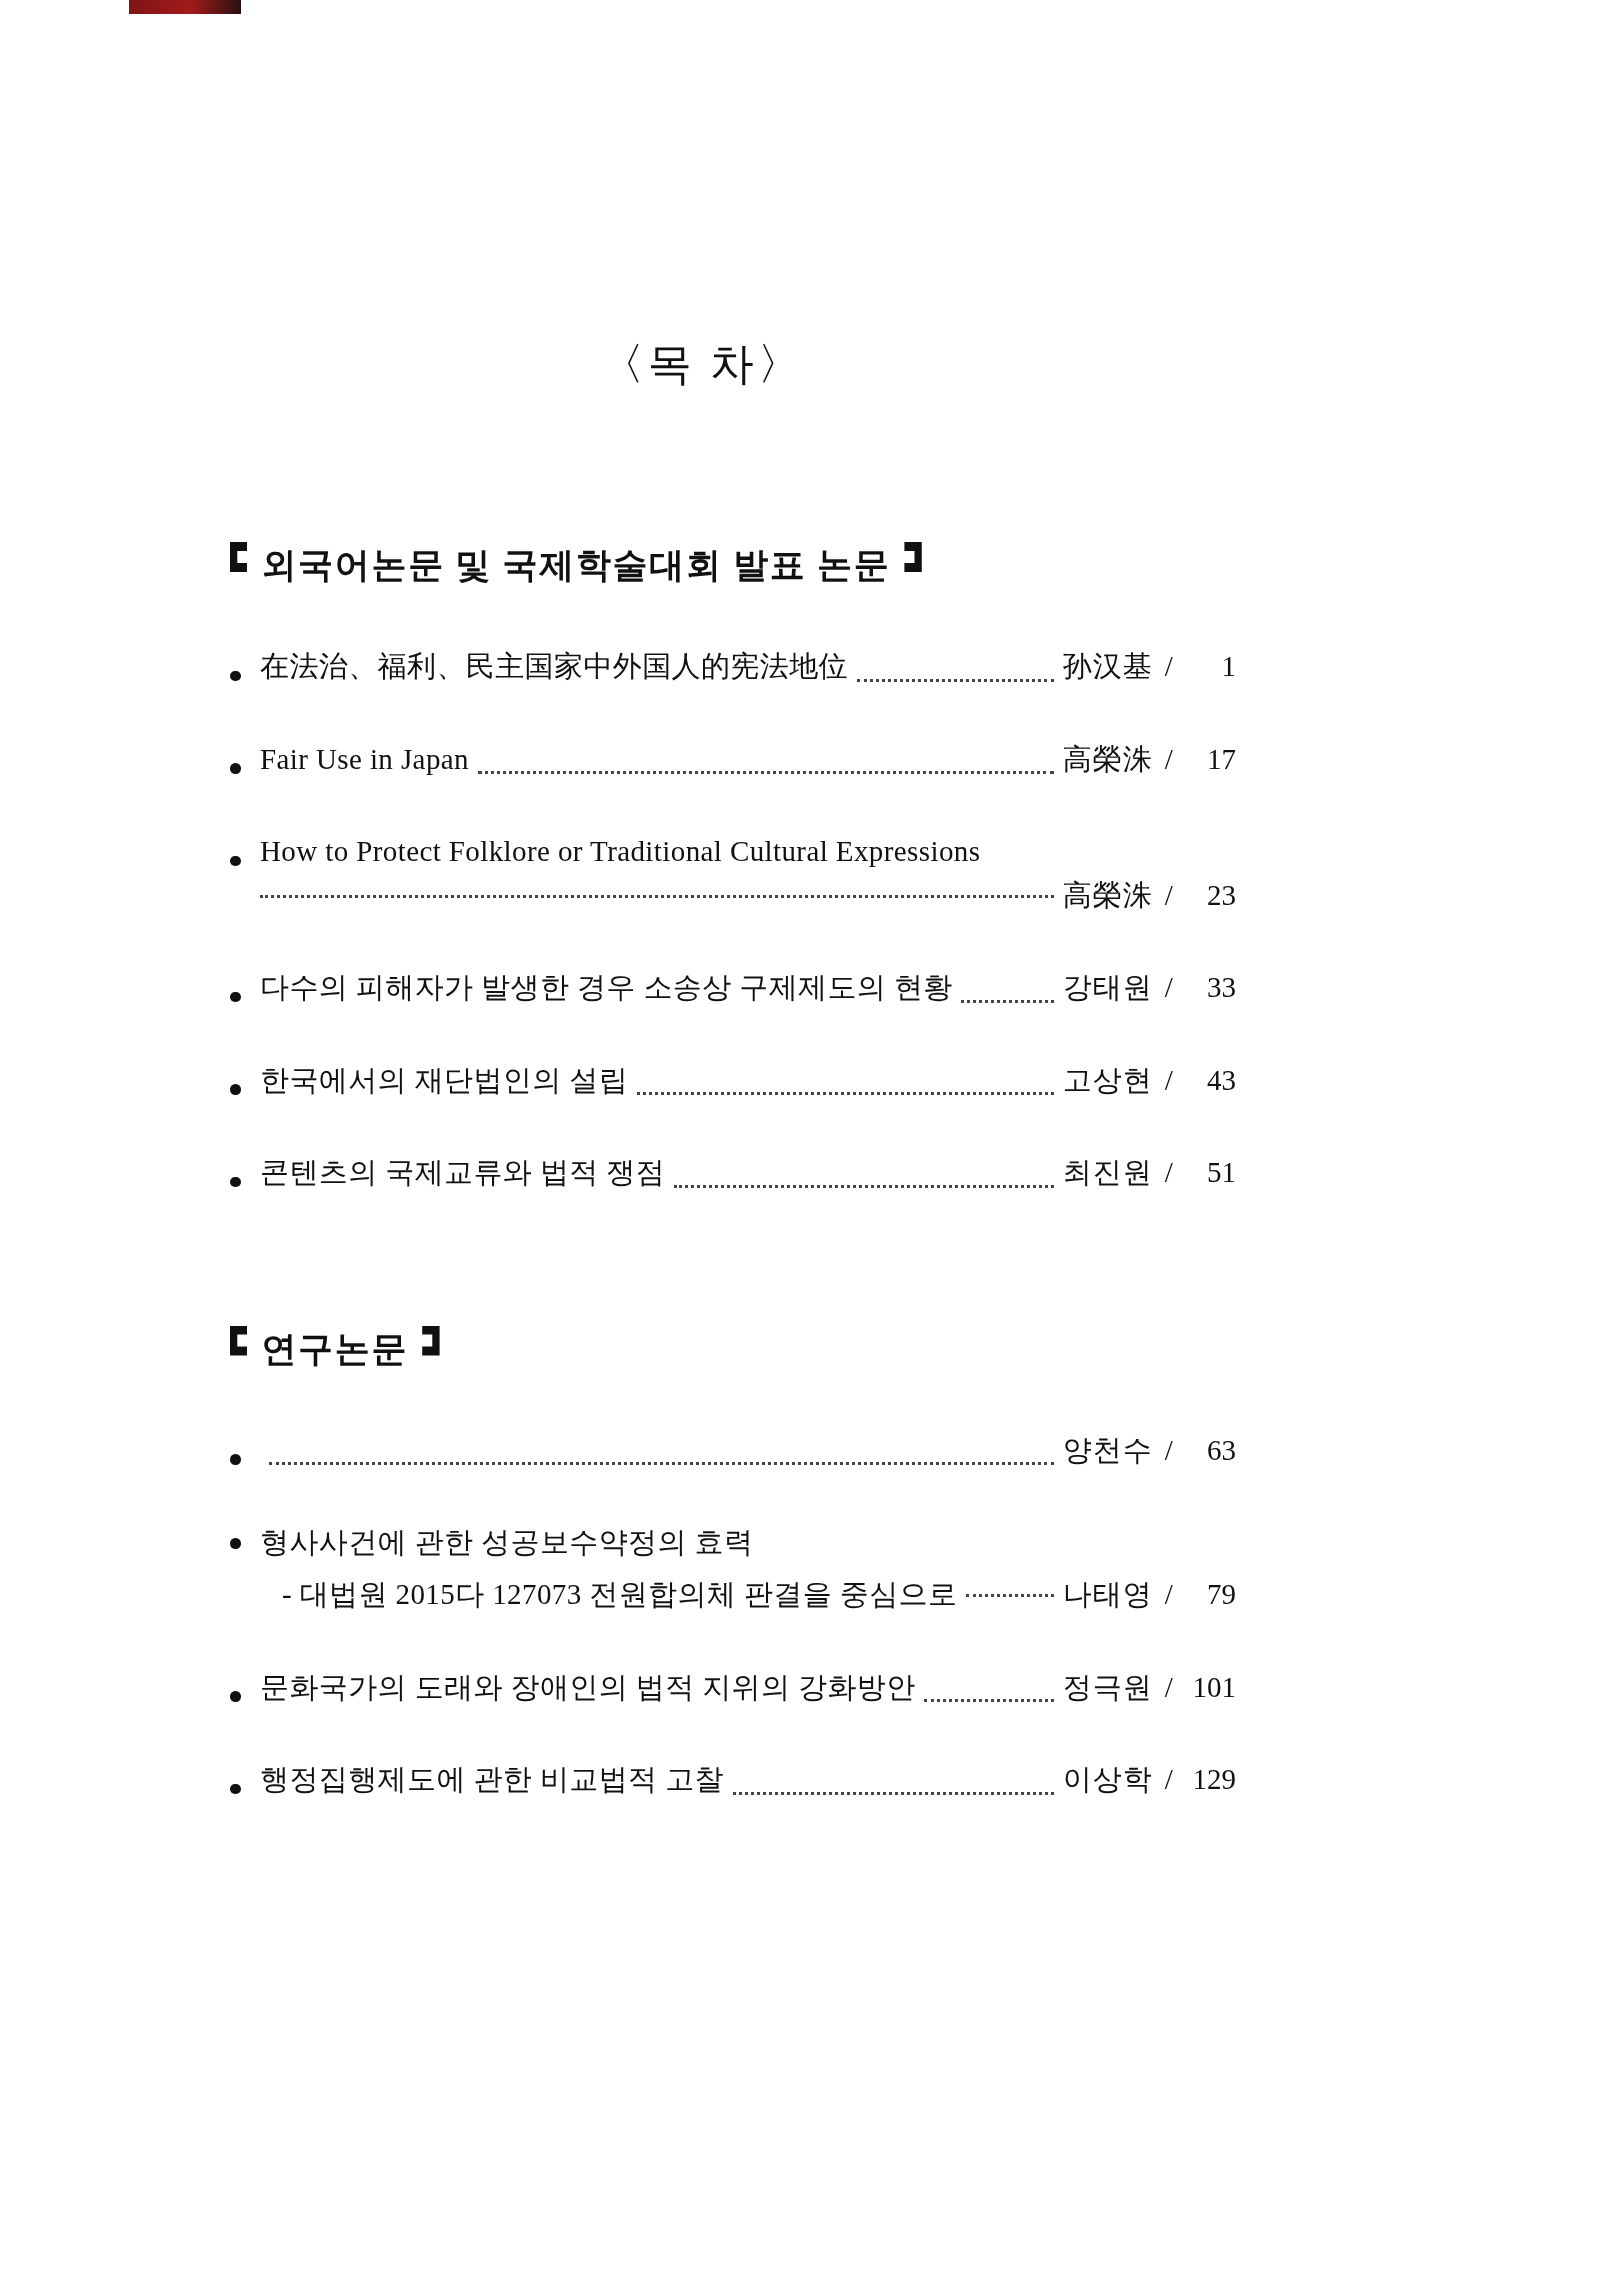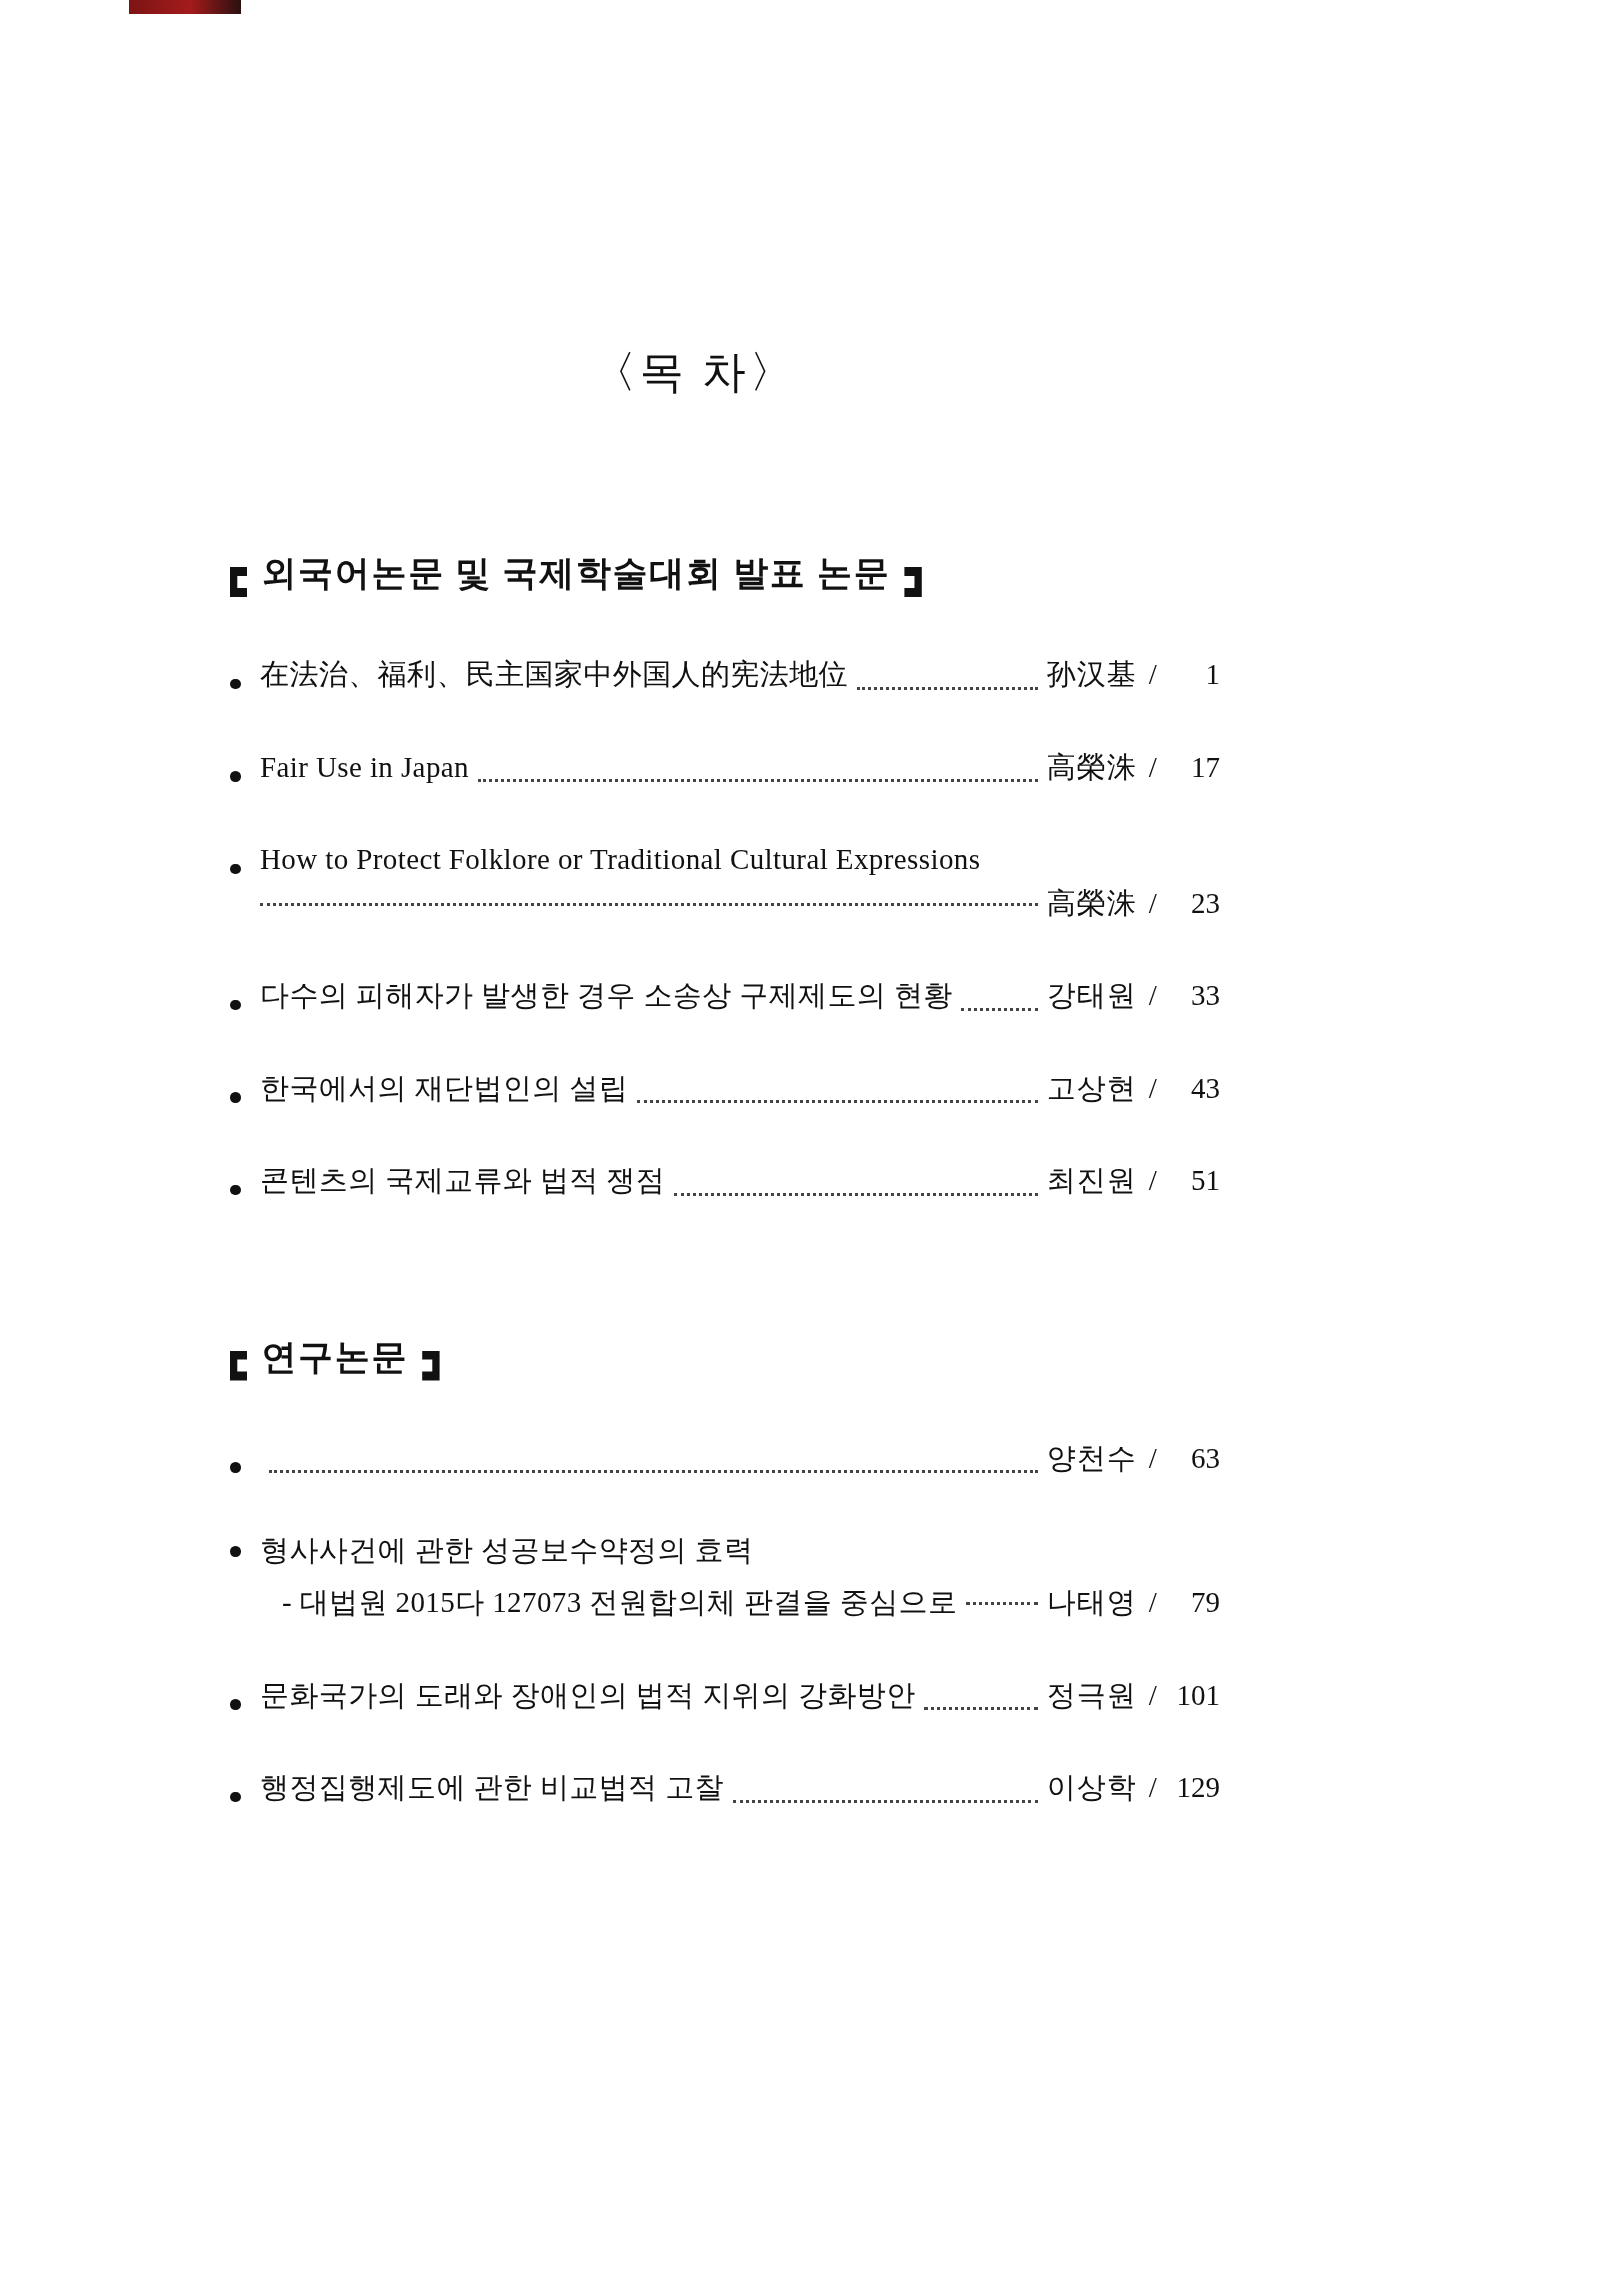--- a/index.html
+++ b/index.html
@@ -22,24 +22,24 @@
     top: 0;
     left: 129px;
     width: 112px;
     height: 14px;
     background: linear-gradient(to right, #7d1414 0%, #a31b1b 55%, #2a1010 100%);
   }
 
   .page {
     position: absolute;
     top: 0;
-    left: 0;
+    left: 8px;
     width: 1389px;
     height: 2295px;
-    padding: 12px;
+    padding: 4px;
     box-sizing: border-box;
   }
 
   .toc-title {
     text-align: center;
     font-size: 44px;
     letter-spacing: 3.5px;
     margin-top: 331px;
     margin-bottom: 0;
     font-weight: 500;
@@ -48,21 +48,21 @@
   .section {
     margin-left: 218px;
     margin-right: 157px;
   }
 
   .section-heading {
     font-size: 35px;
     font-weight: 600;
     letter-spacing: 1.7px;
     display: flex;
-    align-items: flex-end;
+    align-items: flex-start;
     gap: 14px;
     margin-top: 148px;
     margin-bottom: 56px;
   }
   .section-heading.second {
     margin-top: 131px;
   }
 
   .bracket {
     display: inline-block;

